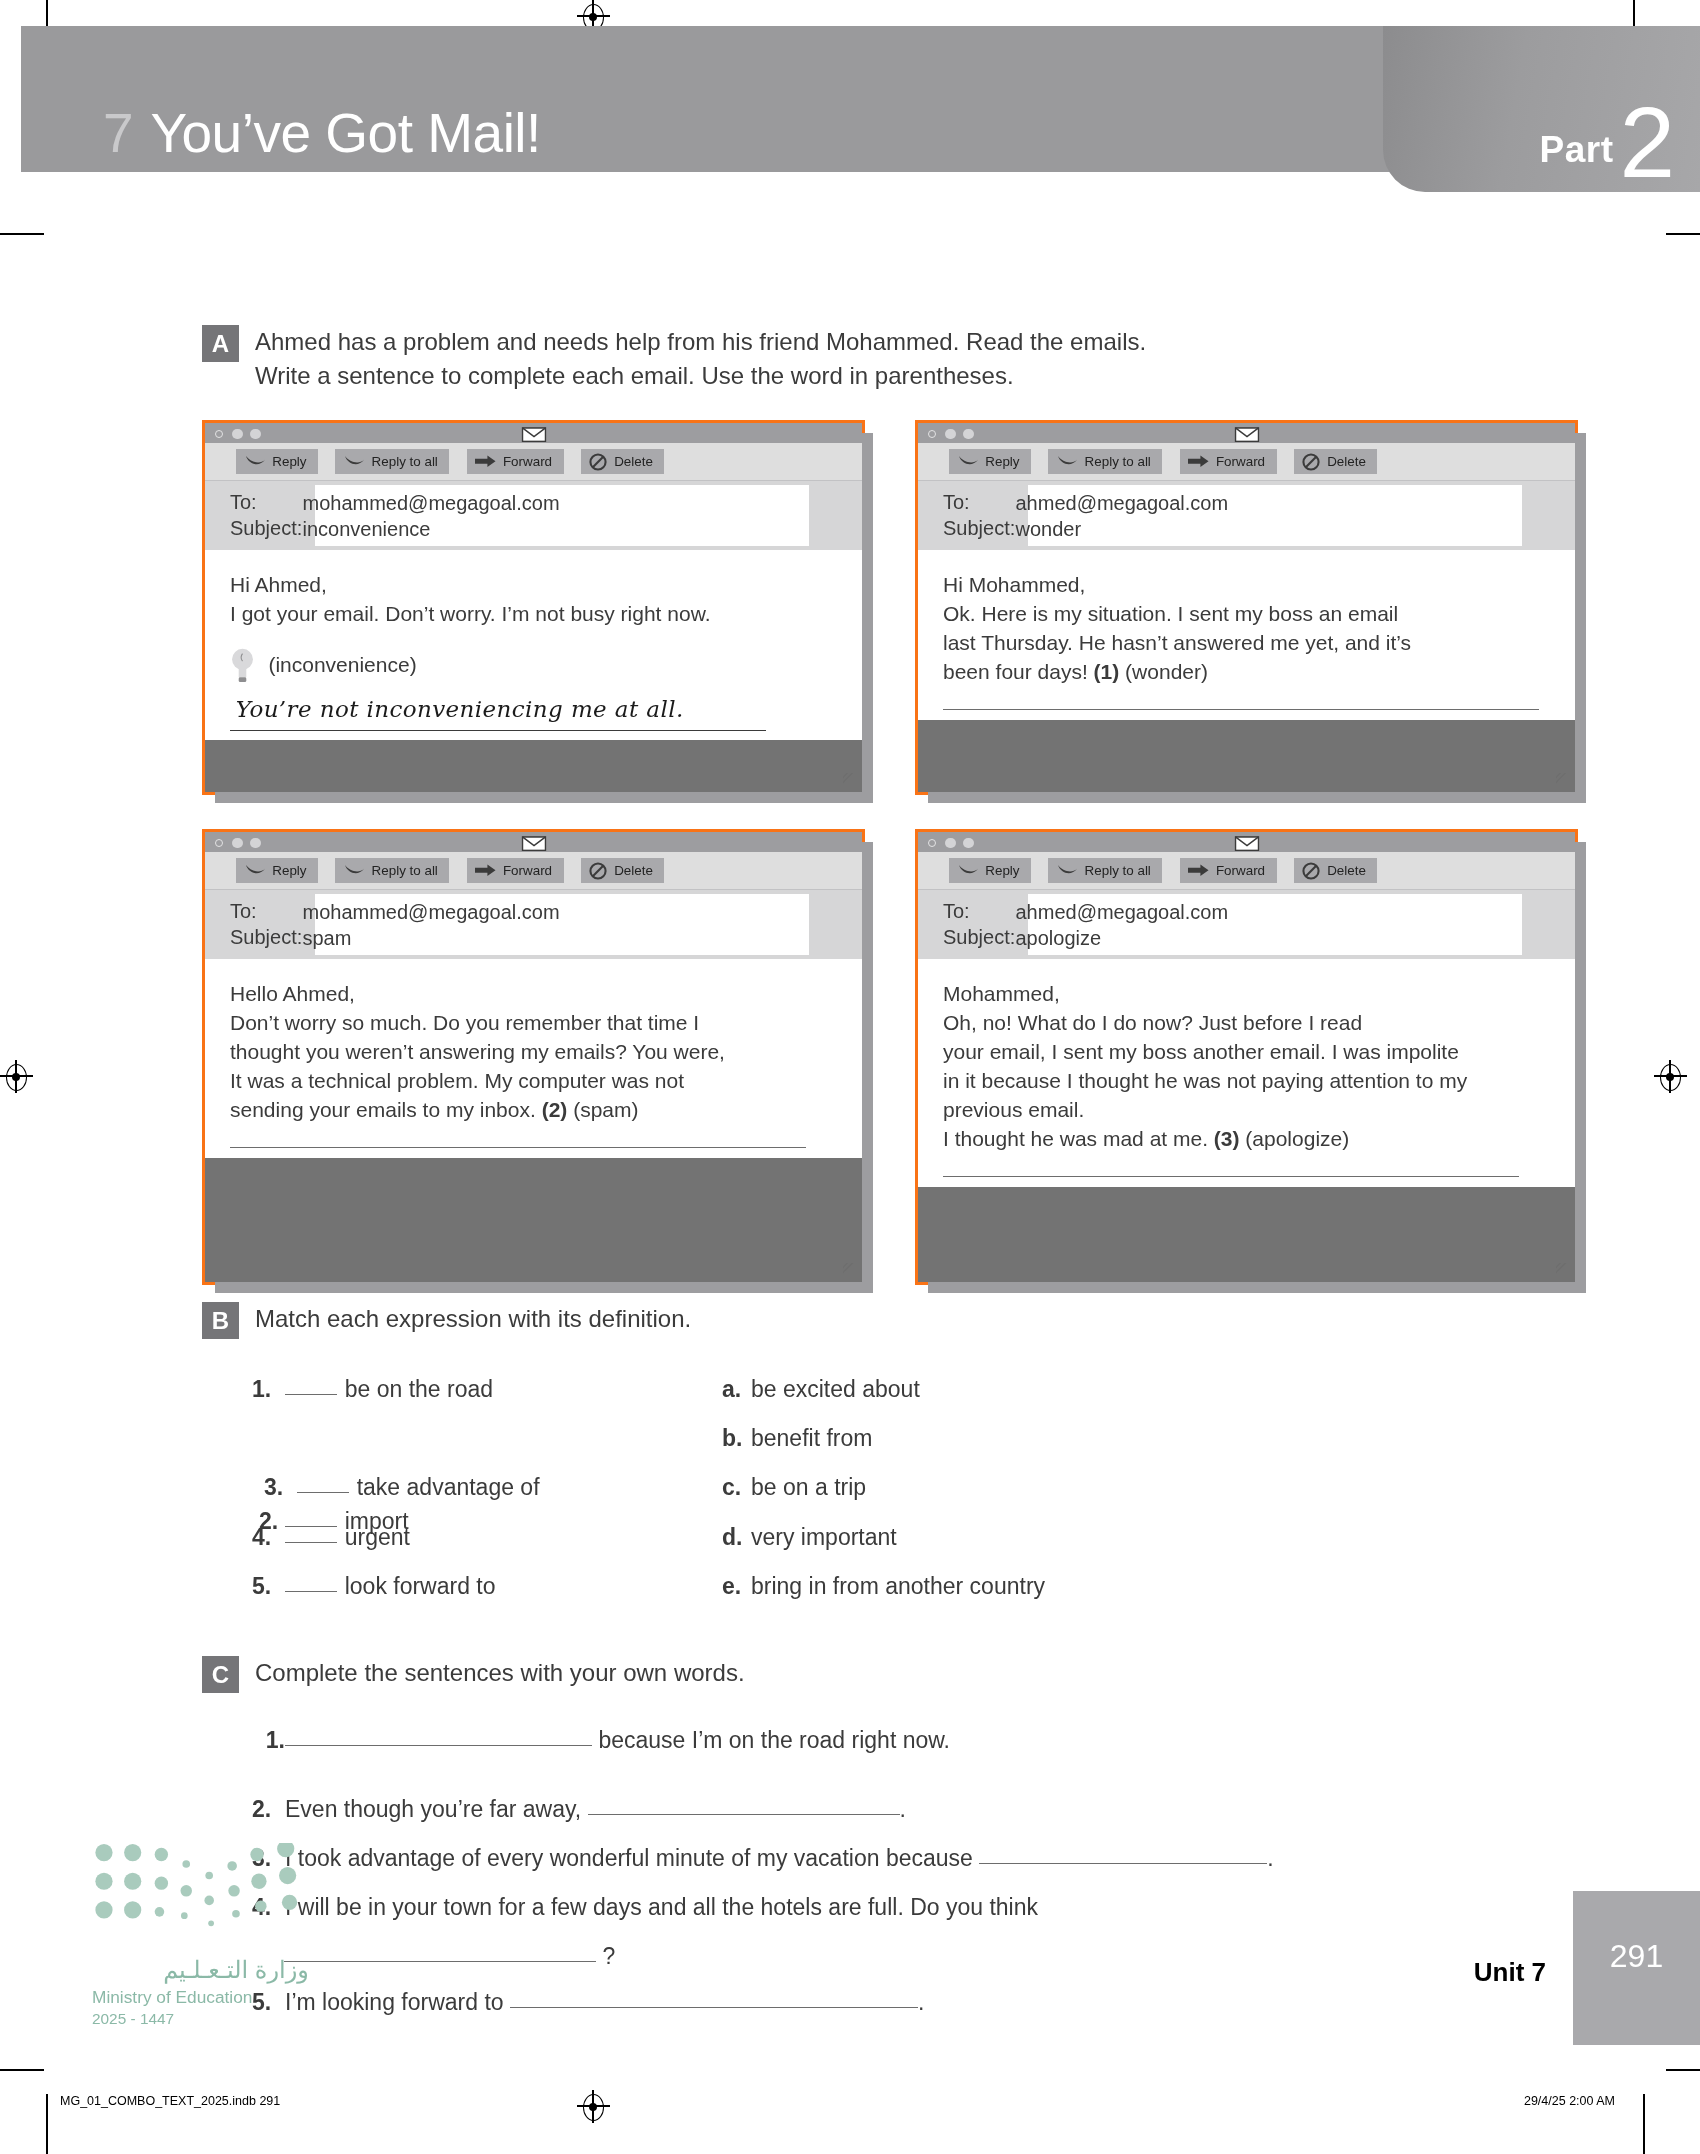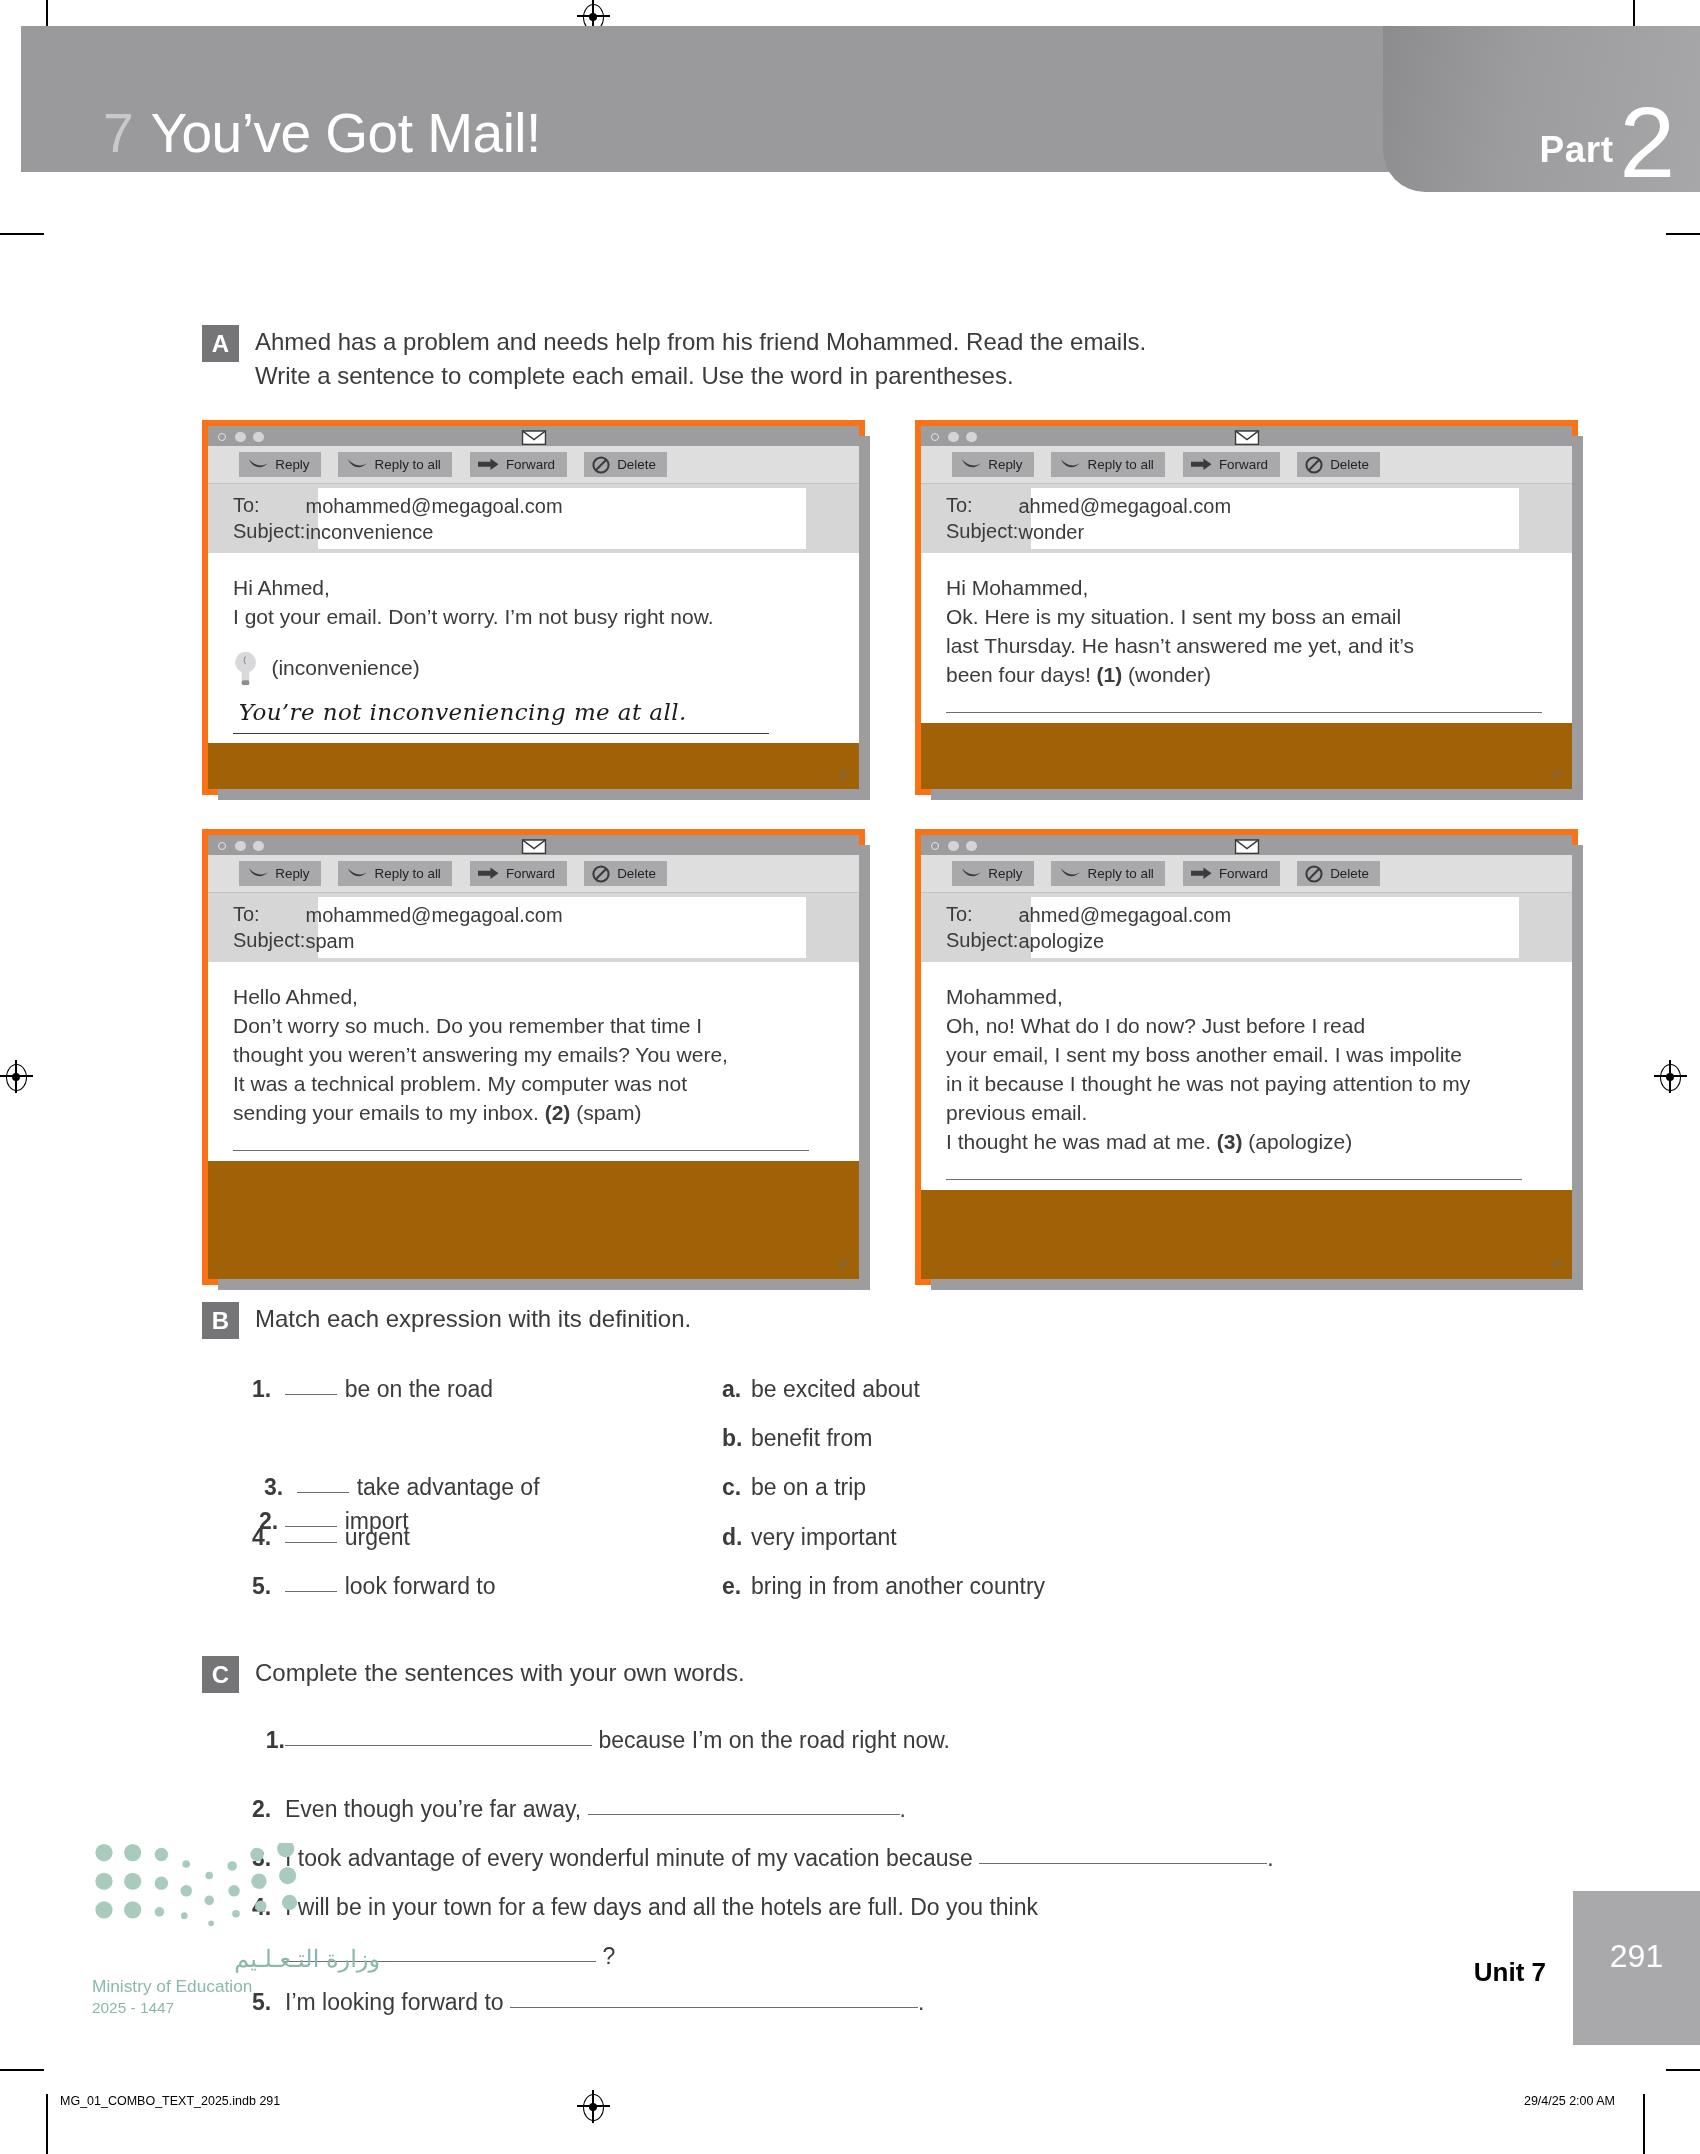--- a/index.html
+++ b/index.html
@@ -55,22 +55,22 @@
     font-size:24px; font-weight:700; line-height:37px; text-align:center;
     display:inline-block;
   }
 
   .instr-row { position:absolute; display:flex; align-items:flex-start; }
   .instr-text { margin-left:16px; font-size:24px; line-height:1.42; color:#3b3b3b; }
 
   
   .email {
     position:absolute;
-    background:#a16207;
-    border:6px solid #f97316;
+    background:#737373;
+    border:3px solid #f97316;
     box-sizing:border-box;
   }
   .email-shadow-r {
     position:absolute; top:9.6px; right:-10.6px; width:10.6px; bottom:-10.6px;
     background:#9d9da0;
   }
   .email-shadow-b {
     position:absolute; left:9.6px; right:-10.6px; bottom:-10.6px; height:10.6px;
     background:#9d9da0;
   }
@@ -131,21 +131,21 @@
   }
 
   
   .ex-item { position:absolute; font-size:23px; color:#3b3b3b; white-space:nowrap; }
   .ex-num  { font-weight:700; display:inline-block; width:33px; }
   .ul-sm   { display:inline-block; border-bottom:1.2px solid #6d6d6d; width:52px; margin:0 7.7px 0 0; vertical-align:1.9px; }
   .ul-lg   { display:inline-block; border-bottom:1.2px solid #6d6d6d; vertical-align:1.9px; }
 
   
   .moe { position:absolute; left:92px; top:1843px; width:288px; }
-  .moe-ar { font-size:24px; color:#8bb9a7; letter-spacing:1px; margin-top:10px; direction:rtl; }
+  .moe-ar { font-size:24px; color:#8bb9a7; letter-spacing:1px; margin-top:21px; direction:rtl;text-align:center; }
   .moe-en { font-size:17.3px; color:#8bb9a7; margin-top:2.9px; }
   .moe-yr { font-size:15.4px; color:#8bb9a7; margin-top:1.9px; }
 
   
   .unit-lab {
     position:absolute; right:154px; top:1957px;
     font-size:26px; font-weight:700; color:#000;
   }
   .pagebox {
     position:absolute; right:0px; top:1891px; width:127px; height:154px;

